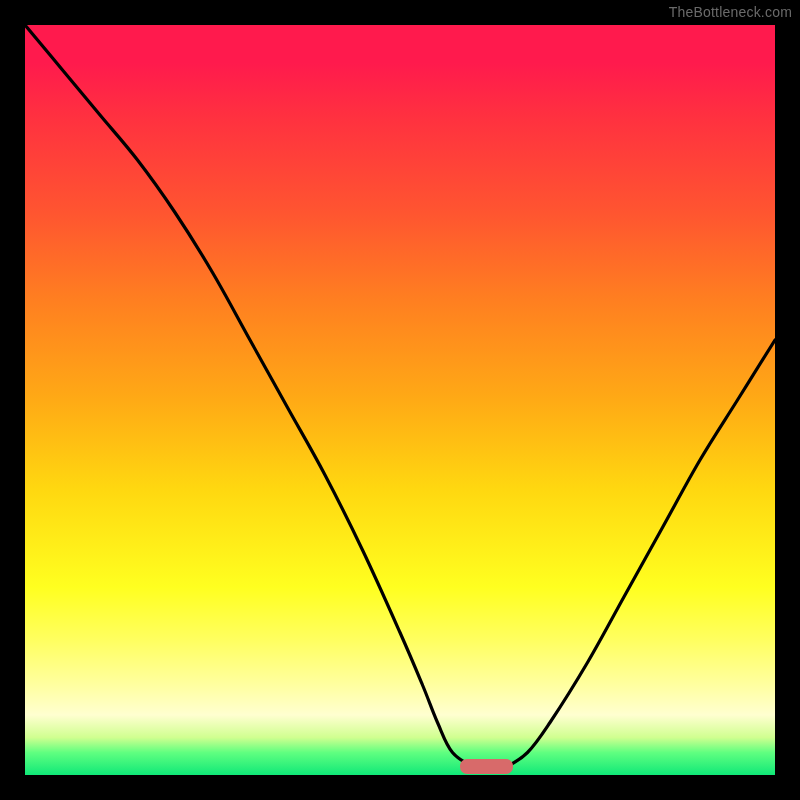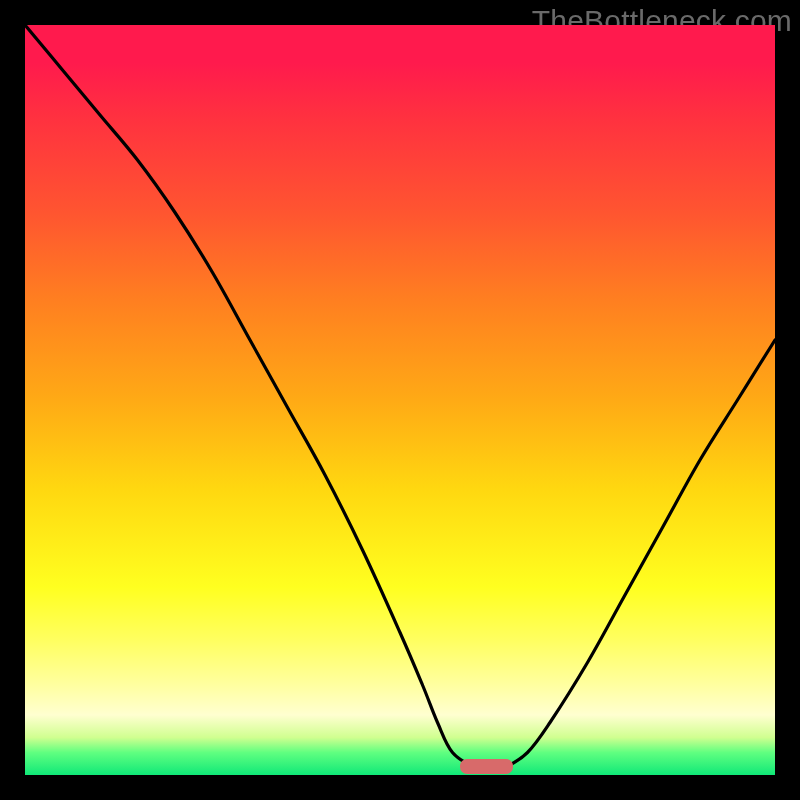--- a/index.html
+++ b/index.html
@@ -51,21 +51,21 @@
     position: absolute;
     height: 14px;
     border-radius: 7px;
     background: #d86a6a;
   }
   .watermark {
     position: absolute;
     top: 4px;
     right: 8px;
     font-family: Arial, Helvetica, sans-serif;
-    font-size: 30px;
+    font-size: 14px;
     color: #6a6a6a;
     letter-spacing: 0.2px;
   }
 </style>
 </head>
 <body>
 
 <div class="frame">
   <div class="watermark">TheBottleneck.com</div>
 

